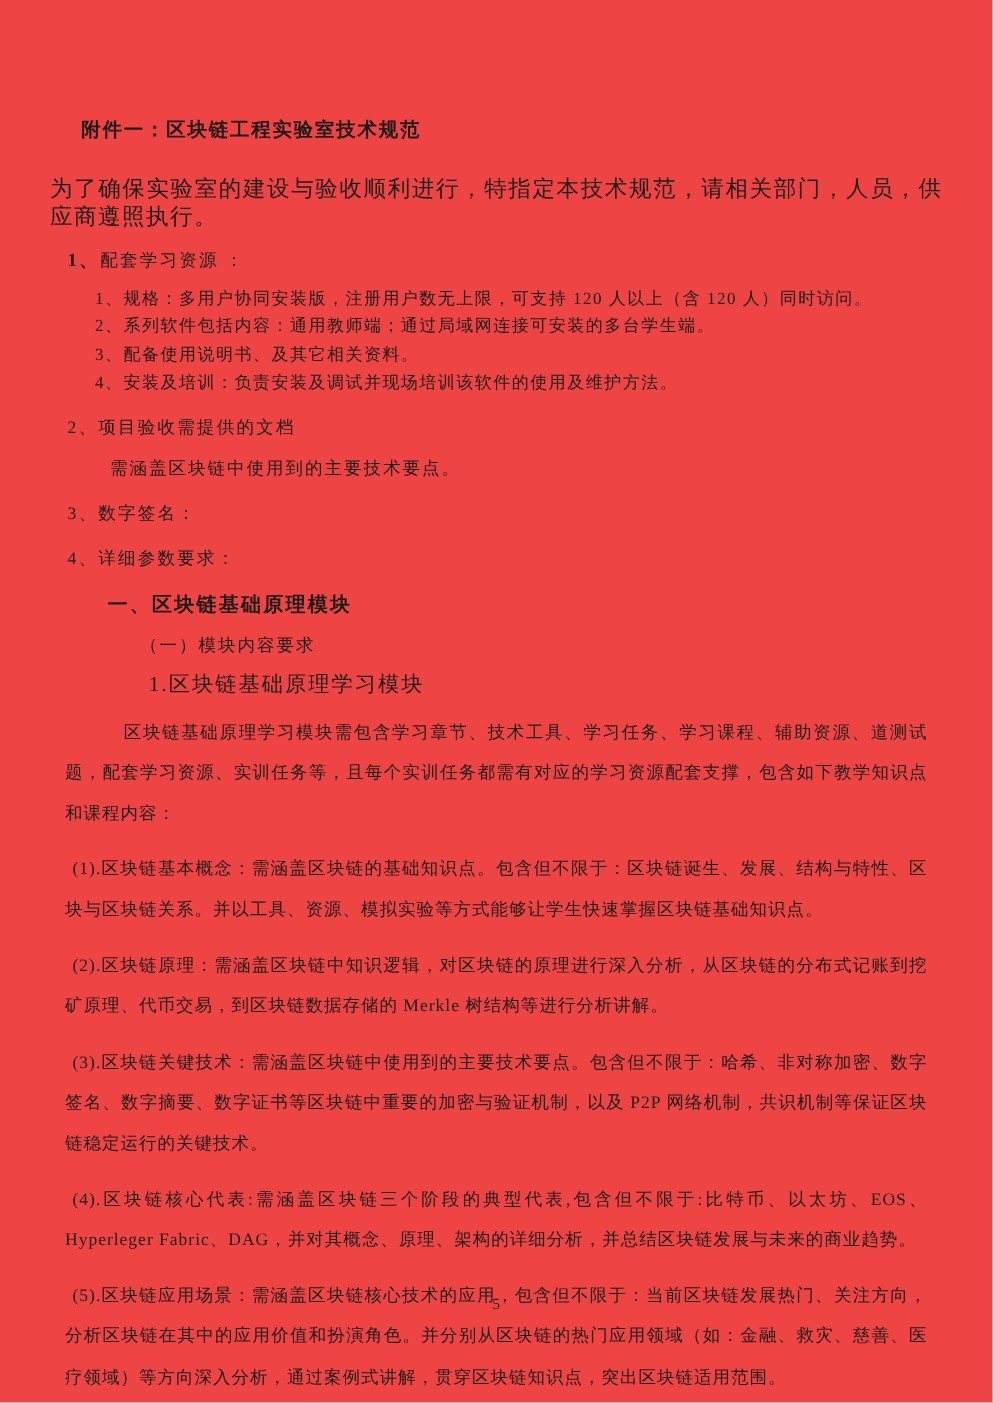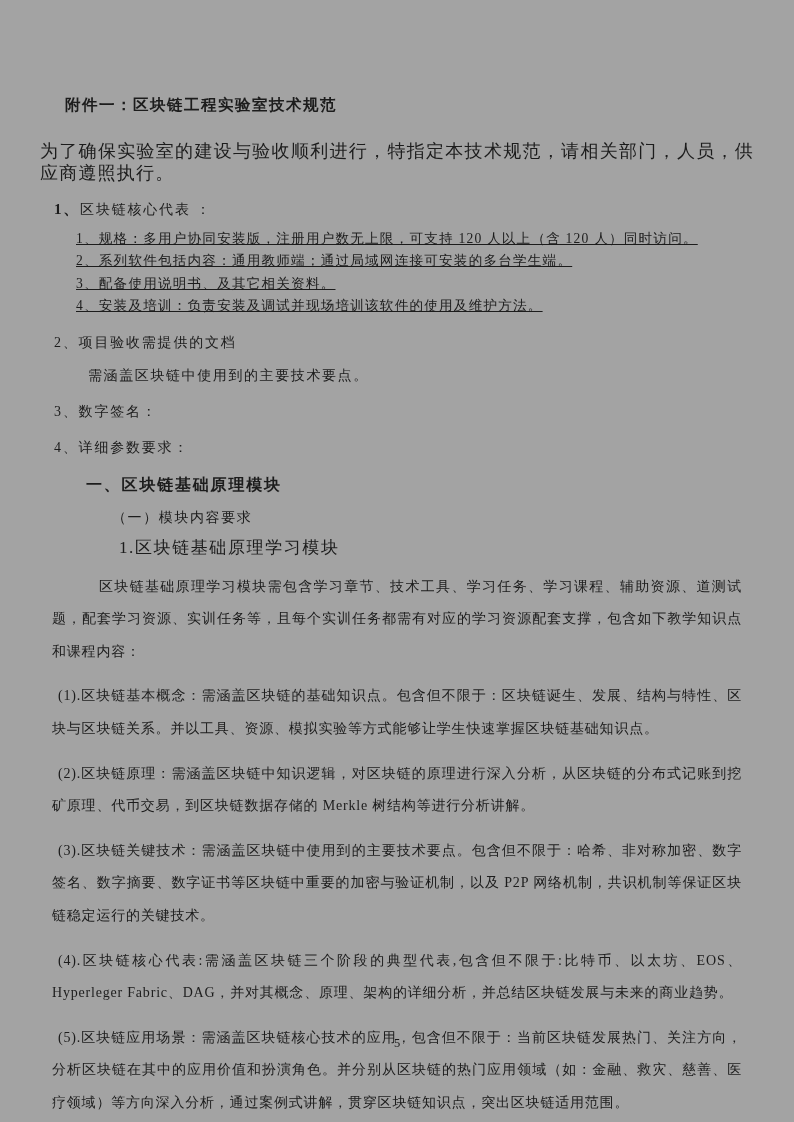--- a/index.html
+++ b/index.html
@@ -5,21 +5,21 @@
   html, body {
     margin: 0;
     padding: 0;
     background: #ffffff;
   }
   .page {
     position: relative;
     width: 794px;
     height: 1122px;
     margin: 0 auto;
-    background: #a3a3a3;
+    background: #ef4444;
     color: #1c1c1c;
     font-family: "Liberation Serif", "DejaVu Serif", serif;
     overflow: hidden;
     box-sizing: border-box;
     padding: 94px 40px 0 40px;
   }
   .doc-title {
     font-size: 15.5px;
     font-weight: bold;
     letter-spacing: 1.5px;
@@ -39,21 +39,20 @@
     line-height: 22px;
     margin: 14px 0 0 14px;
   }
   .item-heading .num { font-size: 14px; }
   .item-heading .num.bold {
     font-weight: bold;
     font-size: 15px;
   }
   .sublist {
     margin: 7px 0 0 36px;
-    text-decoration: underline;
   }
   .subline {
     font-size: 13.6px;
     letter-spacing: 1.2px;
     line-height: 22.4px;
   }
   .single-sub {
     font-size: 14px;
     letter-spacing: 1.6px;
     line-height: 22px;
@@ -104,21 +103,21 @@
 </head>
 <body>
 
 <div class="page">
 
   <div class="doc-title">附件一：区块链工程实验室技术规范</div>
 
   <p class="intro">为了确保实验室的建设与验收顺利进行，特指定本技术规范，请相关部门，人员，供应商遵照执行。</p>
 
   <div class="item-heading">
-    <span class="num bold">1、</span><span>区块链核心代表 ：</span>
+    <span class="num bold">1、</span><span>配套学习资源 ：</span>
   </div>
   <div class="sublist">
     <div class="subline">1、规格：多用户协同安装版，注册用户数无上限，可支持 120 人以上（含 120 人）同时访问。</div>
     <div class="subline">2、系列软件包括内容：通用教师端；通过局域网连接可安装的多台学生端。</div>
     <div class="subline">3、配备使用说明书、及其它相关资料。</div>
     <div class="subline">4、安装及培训：负责安装及调试并现场培训该软件的使用及维护方法。</div>
   </div>
 
   <div class="item-heading">
     <span class="num">2、</span><span>项目验收需提供的文档</span>

